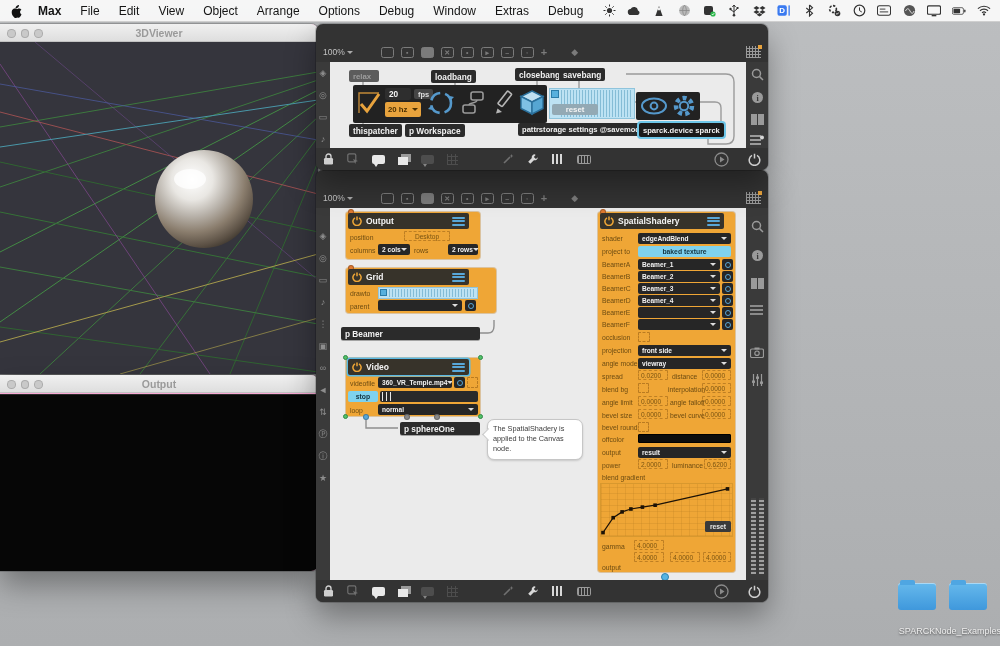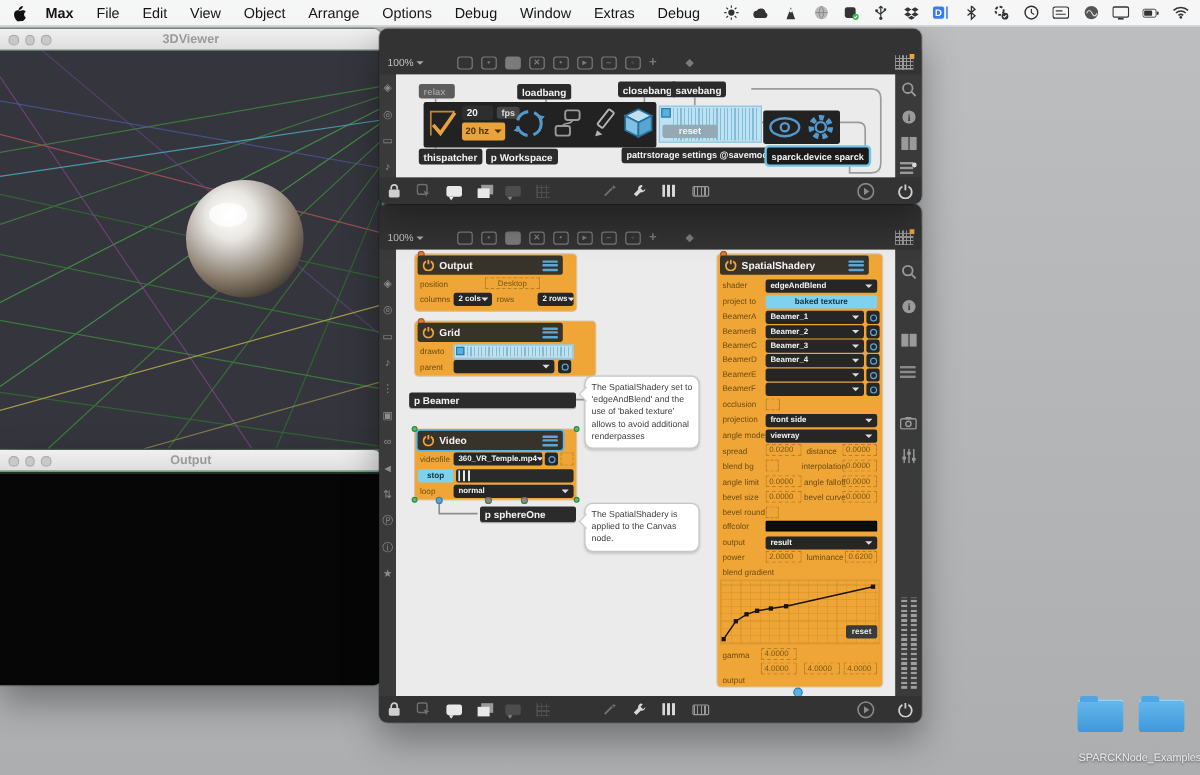--- a/index.html
+++ b/index.html
@@ -5,21 +5,21 @@
 *{margin:0;padding:0;box-sizing:border-box}
 html,body{width:1000px;height:646px}
 body{background:linear-gradient(180deg,#bcbec0,#acaeb0);font-family:"Liberation Sans",sans-serif;position:relative;overflow:hidden;-webkit-font-smoothing:antialiased}
 
 .menubar{position:absolute;left:0;top:0;width:1000px;height:22px;background:rgba(248,248,248,.96);border-bottom:1px solid #cfcfcf;display:flex;align-items:center;padding:0 10px;z-index:50}
 .menubar .mitem{font-size:12px;color:#151515;margin-right:19px;white-space:nowrap}
 .menubar .mitem.b{font-weight:bold}
 .mb-right{margin-left:auto;display:flex;align-items:center;gap:11px}
 .mb-right .sicon{width:14px;height:14px;display:flex;align-items:center;justify-content:center}
 
-.win{position:absolute;border-radius:7px;overflow:hidden;background:#14532d;box-shadow:0 14px 30px rgba(0,0,0,.35),0 0 0 1px rgba(0,0,0,.18)}
+.win{position:absolute;border-radius:7px;overflow:hidden;background:#f9a8d4;box-shadow:0 14px 30px rgba(0,0,0,.35),0 0 0 1px rgba(0,0,0,.18)}
 .titlebar{height:18px;background:linear-gradient(#f0f0f0,#dedede);border-bottom:1px solid #c2c2c2;position:relative;display:flex;align-items:center;justify-content:center;gap:4px}
 .tl{position:absolute;left:7px;top:5px;display:flex;gap:5px}
 .tl i{width:8.5px;height:8.5px;border-radius:50%;display:block;border:0.5px solid rgba(0,0,0,.15)}
 .title{font-size:10.5px;font-weight:bold;color:#474747;white-space:nowrap}
 .win.inactive .title{color:#9a9a9a}
 .docicon{width:9px;height:10px;background:#555;border-radius:1.5px;display:inline-block}
 
 .mtb{position:absolute;left:0;width:100%;height:20px;background:#333;display:flex;align-items:center;padding:0 7px;gap:7px}
 .zoomlbl{font-size:8.5px;color:#c2c2c2;display:flex;align-items:center;gap:2px}
 .caret{width:0;height:0;border-left:3px solid transparent;border-right:3px solid transparent;border-top:3.5px solid #aaa;display:inline-block}
@@ -631,21 +631,20 @@
       <div class="dd" style="left:32px;top:46px;width:100px">
           <span>normal</span>
         </div>
       <span class="iodot" style="left:17px;bottom:-4px;background:#58a7d8"></span>
       <span class="iodot" style="left:58px;bottom:-4px;background:#8a8a8a"></span>
       <span class="iodot" style="left:88px;bottom:-4px;background:#8a8a8a"></span>
     </div>
 
     <div class="mbox" style="left:70px;top:214px;width:80px;height:13px;box-shadow:0 1px 0 rgba(0,0,0,.3)">p sphereOne</div>
 
-    <div class="cmt" style="left:157px;top:105px;width:96px">The SpatialShadery set to 'edgeAndBlend' and the use of 'baked texture' allows to avoid additional renderpasses</div>
     <div class="cmt" style="left:157px;top:211px;width:96px">The SpatialShadery is applied to the Canvas node.</div>
 
     <div class="omod" style="left:268px;top:4px;width:137px;height:360px">
       <span class="iodot" style="left:2px;top:-3px;background:#e07a30"></span>
       <div class="hdr" style="width:124px">
         <svg width="10" height="10" viewBox="0 0 12 12">
             <path d="M3.6 2.2a4.9 4.9 0 1 0 4.8 0" fill="none" stroke="#efa636" stroke-width="1.8"></path>
             <line x1="6" y1="0.5" x2="6" y2="5" stroke="#efa636" stroke-width="1.8"></line>
           </svg>
         <span class="t">SpatialShadery</span>

